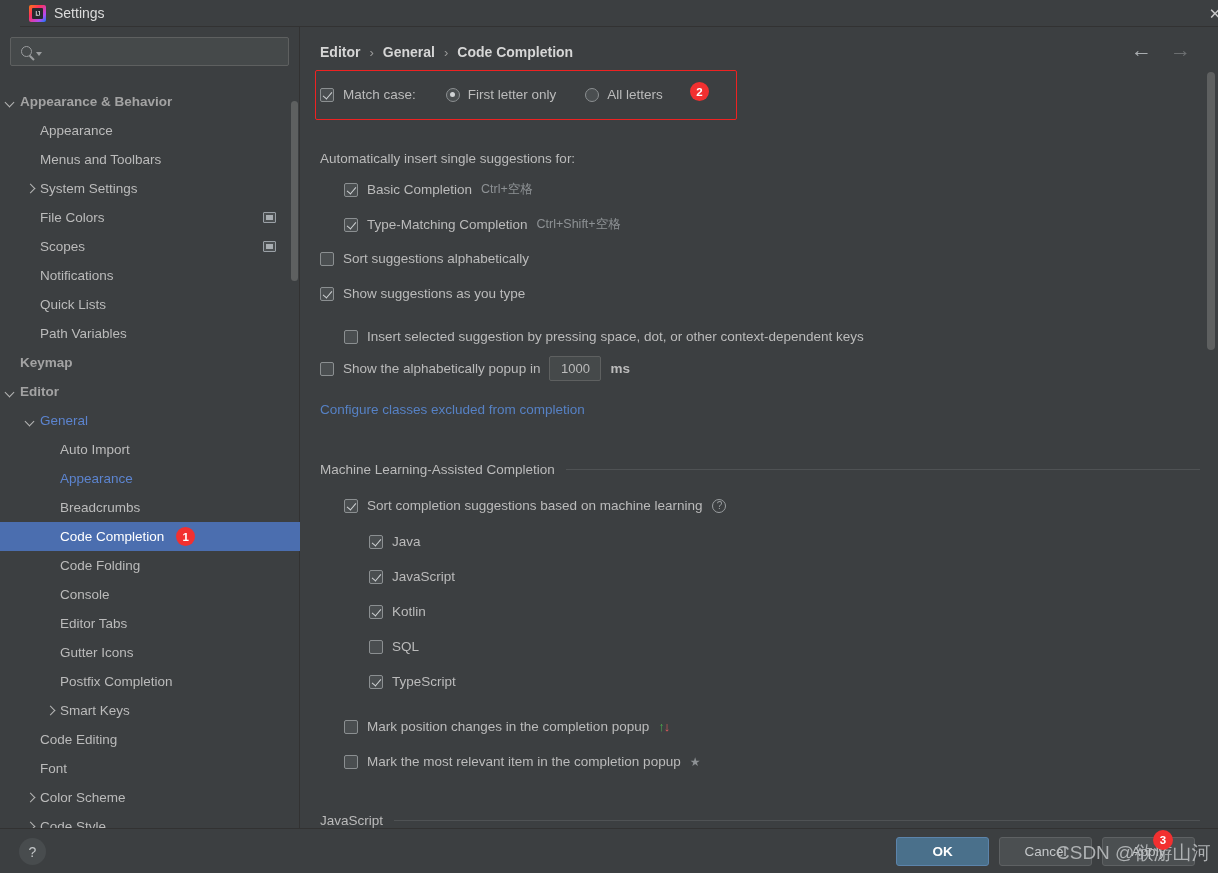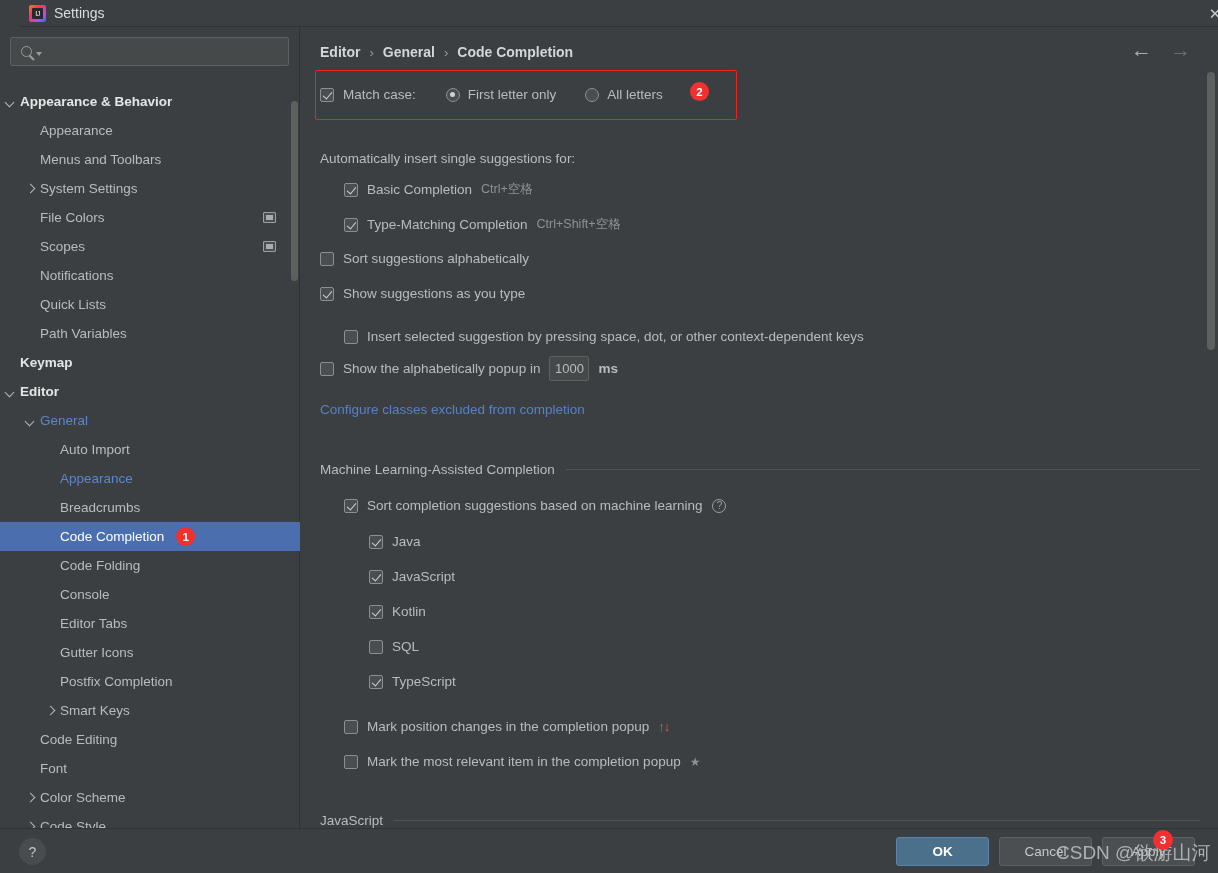--- a/index.html
+++ b/index.html
@@ -83,21 +83,21 @@
     border-right: 1.6px solid #b5b5b5; border-bottom: 1.6px solid #b5b5b5;
     transform: rotate(45deg);
   }
   .tree-row .arrow.right::before {
     content: ""; position: absolute; left: 3px; top: 3px;
     width: 6px; height: 6px;
     border-right: 1.6px solid #b5b5b5; border-bottom: 1.6px solid #b5b5b5;
     transform: rotate(-45deg);
   }
   .tree-label { font-size: 13.5px; color: #bbbbbb; }
-  .tree-row.bold .tree-label { font-weight: bold; color: #e5e5e5; }
+  .tree-row.bold .tree-label { font-weight: bold; color: #a3a3a3; }
   .tree-row.blue .tree-label { color: #5c84cf; }
   .tree-row.selected .tree-label { color: #ffffff; }
   .side-icon {
     position: absolute; right: 24px; width: 13px; height: 11px;
     border: 1px solid #9aa0a6; border-radius: 1px; background: #4b4f51;
   }
   .side-icon::after {
     content: ""; position: absolute; left: 2px; top: 2px;
     width: 7px; height: 5px; background: #a8adb1;
   }
@@ -155,21 +155,21 @@
   }
   .rb.checked::after {
     content: ""; position: absolute; left: 3.2px; top: 3.2px;
     width: 5.5px; height: 5.5px; border-radius: 50%; background: #cfd2d4;
   }
   .lbl { font-size: 13.5px; color: #bbbbbb; }
   .shortcut { font-size: 12.5px; color: #8d9194; margin-left: 9px; }
   .link { font-size: 13.5px; color: #5681c4; cursor: pointer; }
 
   .num-field {
-    width: 40px; height: 25px; background: #45494a; border: 1px solid #5e6060;
+    width: 52px; height: 25px; background: #45494a; border: 1px solid #5e6060;
     border-radius: 2px; color: #bbbbbb; font-size: 13px; text-align: center;
     font-family: "Liberation Sans", sans-serif; outline: none; margin: 0 9px;
   }
   .unit { font-size: 13.5px; color: #bbbbbb; font-weight: bold; }
 
   .section-head {
     position: absolute; display: flex; align-items: center; width: 880px;
   }
   .section-head .txt { font-size: 13.5px; color: #bbbbbb; flex: none; padding-right: 11px; }
   .section-head .line { flex: 1; height: 1px; background: #4f5254; }

